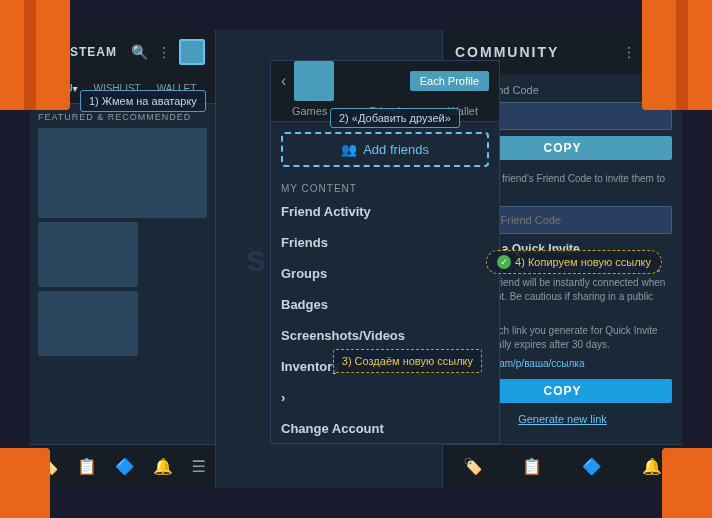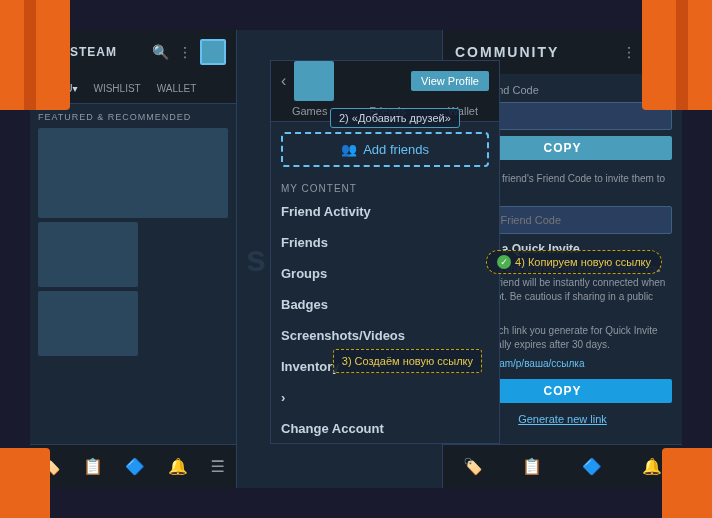--- a/index.html
+++ b/index.html
@@ -88,21 +88,21 @@
       display: flex;
       flex-direction: column;
       overflow: hidden;
     }
 
     
     .left-panel {
       position: absolute;
       left: 0;
       top: 0;
-      width: 207px;
+      width: 186px;
       bottom: 0;
       background: #1b2838;
       border-right: 1px solid #2a3f5f;
       display: flex;
       flex-direction: column;
     }
 
     
     .steam-header {
       background: #171d25;
@@ -556,20 +556,23 @@
       <span class="steam-menu-icon">⋮</span>
       <div class="steam-avatar-small"></div>
     </div>
 
     <div class="nav-tabs">
       <span class="nav-tab active">MENU▾</span>
       <span class="nav-tab">WISHLIST</span>
       <span class="nav-tab">WALLET</span>
     </div>
 
+    <div class="tooltip-annotation">
+      <span>1) Жмем на аватарку</span>
+    </div>
 
     <div class="left-content">
       <div style="">
         <div class="featured-label">FEATURED &amp; RECOMMENDED</div>
         <div class="game-cards">
           <div class="game-card large"></div>
           <div class="game-card"></div>
           <div class="game-card"></div>
         </div>
       </div>
@@ -582,21 +585,21 @@
       <span class="bottom-nav-icon">🔔</span>
       <span class="bottom-nav-icon">☰</span>
     </div>
   </div>
 
   <div class="middle-panel">
 
     <div class="middle-header">
       <span class="back-arrow">‹</span>
       <div class="profile-avatar"></div>
-      <button class="view-profile-btn">View Profile</button>
+      <button class="view-profile-btn">Each Profile</button>
     </div>
 
     <div class="profile-tabs">
       <span class="profile-tab">Games</span>
       <span class="profile-tab">Friends</span>
       <span class="profile-tab">Wallet</span>
     </div>
 
     <button class="add-friends-btn">
       <span>👥</span>

